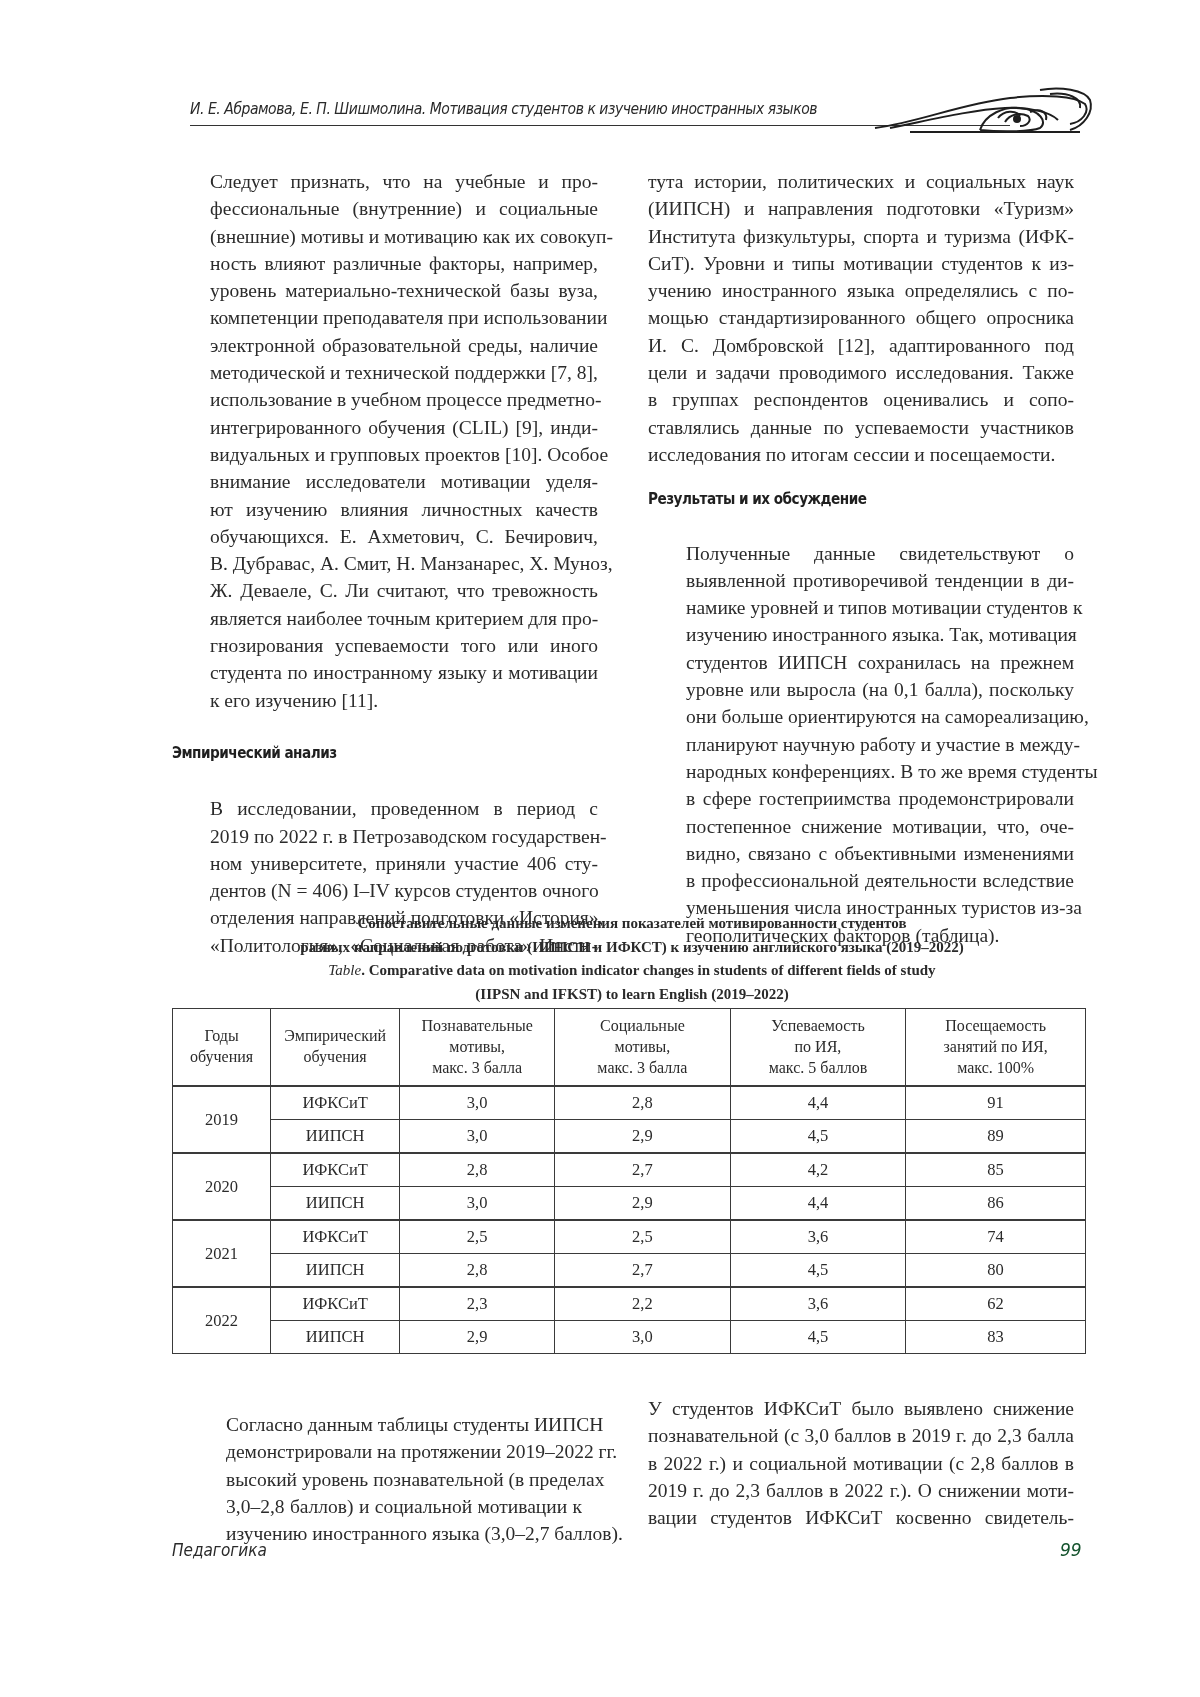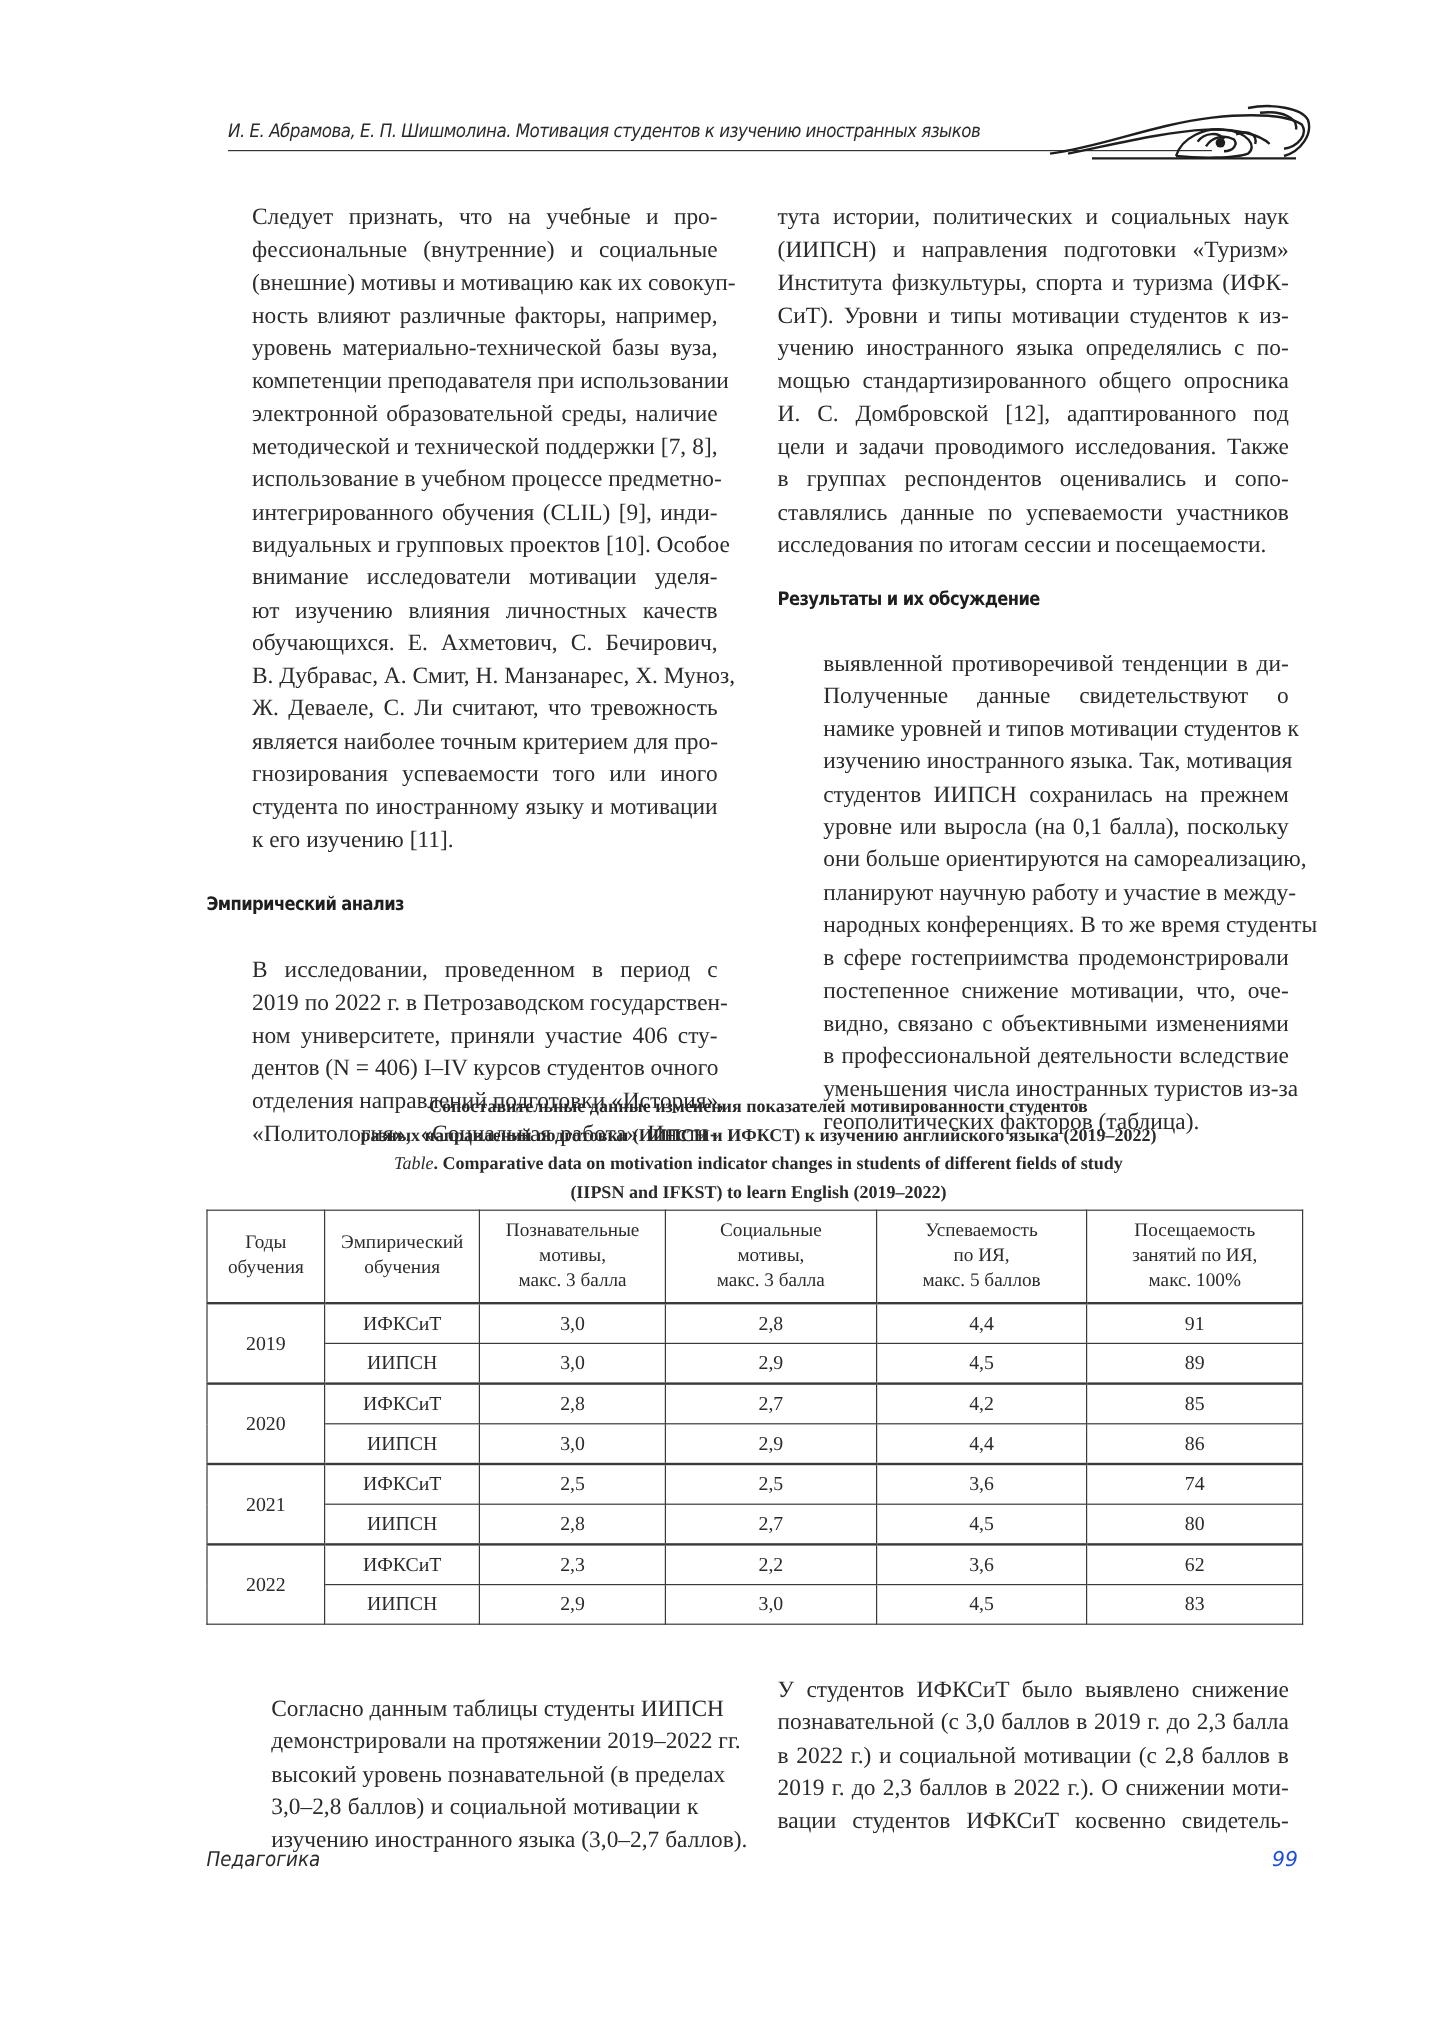--- a/index.html
+++ b/index.html
@@ -57,21 +57,21 @@
     .col2 { position: absolute; top: 1395px; width: 426px;
       font-family: "Liberation Serif", serif; font-size: 19.5px; line-height: 27.3px; color: #2b2b2b; text-align: justify; }
 
     .footer-left {
       position: absolute; left: 172px; top: 1540px;
       font-family: "DejaVu Sans", sans-serif; font-style: italic; font-size: 17px; color: #2a2a2a;
       transform: scaleX(0.9); transform-origin: left center;
     }
     .footer-right {
       position: absolute; left: 1060px; top: 1540px;
-      font-family: "DejaVu Sans", sans-serif; font-style: italic; font-size: 17px; color: #1d4ed8;
+      font-family: "DejaVu Sans", sans-serif; font-style: italic; font-size: 17px; color: #14532d;
     }
   </style>
 </head>
 <body>
 
 <div class="running-head">
   <span class="rh-text">И. Е. Абрамова, Е. П. Шишмолина. Мотивация студентов к изучению иностранных языков</span>
   <div class="rh-rule"></div>
 </div>
 <svg class="ornament" viewBox="0 0 225 60">
@@ -136,22 +136,22 @@
     <span class="line">И. С. Домбровской [12], адаптированного под</span>
     <span class="line">цели и задачи проводимого исследования. Также</span>
     <span class="line">в группах респондентов оценивались и сопо-</span>
     <span class="line">ставлялись данные по успеваемости участников</span>
     <span class="line last">исследования по итогам сессии и посещаемости.</span>
   </p>
   <div style="height:18px"></div>
   <h3 class="section-heading">Результаты и их обсуждение</h3>
   <div style="height:26px"></div>
   <p class="indent">
+    <span class="line">Полученные данные свидетельствуют о</span>
     <span class="line">выявленной противоречивой тенденции в ди-</span>
-    <span class="line">Полученные данные свидетельствуют о</span>
     <span class="line">намике уровней и типов мотивации студентов к</span>
     <span class="line">изучению иностранного языка. Так, мотивация</span>
     <span class="line">студентов ИИПСН сохранилась на прежнем</span>
     <span class="line">уровне или выросла (на 0,1 балла), поскольку</span>
     <span class="line">они больше ориентируются на самореализацию,</span>
     <span class="line">планируют научную работу и участие в между-</span>
     <span class="line">народных конференциях. В то же время студенты</span>
     <span class="line">в сфере гостеприимства продемонстрировали</span>
     <span class="line">постепенное снижение мотивации, что, оче-</span>
     <span class="line">видно, связано с объективными изменениями</span>

